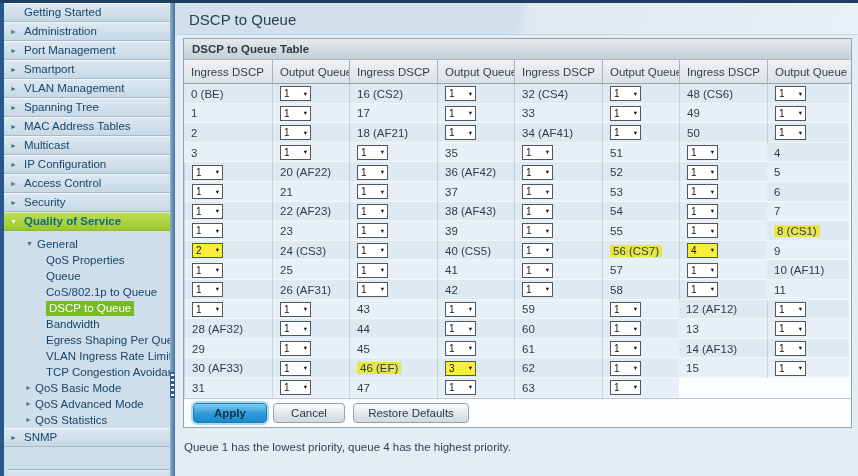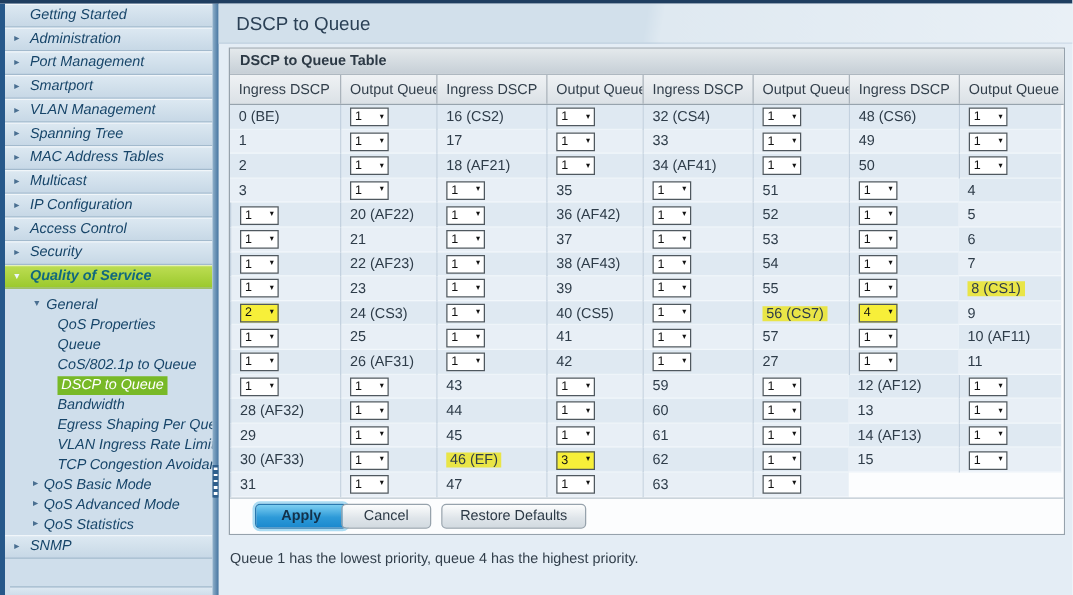--- a/index.html
+++ b/index.html
@@ -4,21 +4,21 @@
 <style>
   html,body{margin:0;padding:0;}
   body{font-family:"Liberation Sans",sans-serif;}
   #app{position:relative;width:858px;height:476px;overflow:hidden;background:#e4edf5;}
 
   
   .topstrip{position:absolute;left:0;top:0;width:858px;height:3px;background:#1f3e60;}
 
   
   #sidebar{position:absolute;left:0;top:3px;width:170px;height:473px;background:#cfdeeb;
-           border-left:4px solid #26588a;box-sizing:border-box;overflow:hidden;font-style:italic;}
+           border-left:4px solid #26588a;box-sizing:border-box;overflow:hidden;}
   .sb-bar{position:relative;height:19px;line-height:18px;background:linear-gradient(#dde9f2,#c7d8e6);
           border-bottom:1px solid #a3bacd;box-shadow:inset 0 1px 0 rgba(255,255,255,.6);
           font-size:11.5px;color:#174569;padding-left:20px;box-sizing:border-box;cursor:pointer;
           white-space:nowrap;overflow:hidden;}
   .sb-bar .arr{position:absolute;left:6px;top:1px;font-size:7px;color:#4a6f91;}
   .sb-bar.qos{background:linear-gradient(#bede55,#9bc92c);color:#11687e;font-weight:bold;border-bottom:1px solid #8fb544;}
   .sb-bar.qos .arr{color:#eef6fb;}
   .sb-sub{padding-top:5px;}
   .row16{height:16px;line-height:16px;font-size:11.5px;color:#174569;position:relative;cursor:pointer;white-space:nowrap;}
   .gen{padding-left:33px;}
@@ -63,21 +63,21 @@
   .hl{background:#e9e547;padding:0 3px;}
   .qsel{display:inline-flex;align-items:center;justify-content:space-between;width:31px;height:15px;
         background:#ffffff;border:1px solid #4f585f;font-size:10px;color:#111111;
         padding:0 3px;box-sizing:border-box;cursor:pointer;}
   .qsel .tri{font-size:6.5px;color:#111111;line-height:1;}
   .qsel.y{background:#f7ef39;}
 
   .btnband{height:28px;background:#fcfdfe;border-top:1px solid #bac6d0;position:relative;}
   .btn{position:absolute;top:4px;height:20px;border-radius:4px;font-size:11.5px;display:flex;
        align-items:center;justify-content:center;box-sizing:border-box;cursor:pointer;}
-  .btn.apply{left:20px;width:74px;background:linear-gradient(#7ccef1,#2d9ad8 55%,#1b89ce);
+  .btn.apply{left:9px;width:74px;background:linear-gradient(#7ccef1,#2d9ad8 55%,#1b89ce);
        border:1px solid #2a78ae;color:#13314a;font-weight:bold;box-shadow:0 0 0 2px #abdcf3;}
   .btn.gray{background:linear-gradient(#fcfdfd,#dee4e9 60%,#d2dae0);border:1px solid #96a2ac;color:#2c3945;}
   .btn.cancel{left:89px;width:72px;}
   .btn.restore{left:169px;width:116px;}
 
   .note{position:absolute;left:9px;top:438px;font-size:11.5px;color:#323f4b;}
 </style>
 </head>
 <body>
 
@@ -529,21 +529,21 @@
           <div class="cell ev">
             <span>42</span>
           </div>
           <div class="cell ev">
             <span class="qsel">
               <span>1</span>
               <span class="tri">▾</span>
             </span>
           </div>
           <div class="cell ev">
-            <span>27</span>
+            <span>58</span>
           </div>
           <div class="cell ev">
             <span class="qsel">
               <span>1</span>
               <span class="tri">▾</span>
             </span>
           </div>
           <div class="cell od c0">
             <span>11</span>
           </div>

